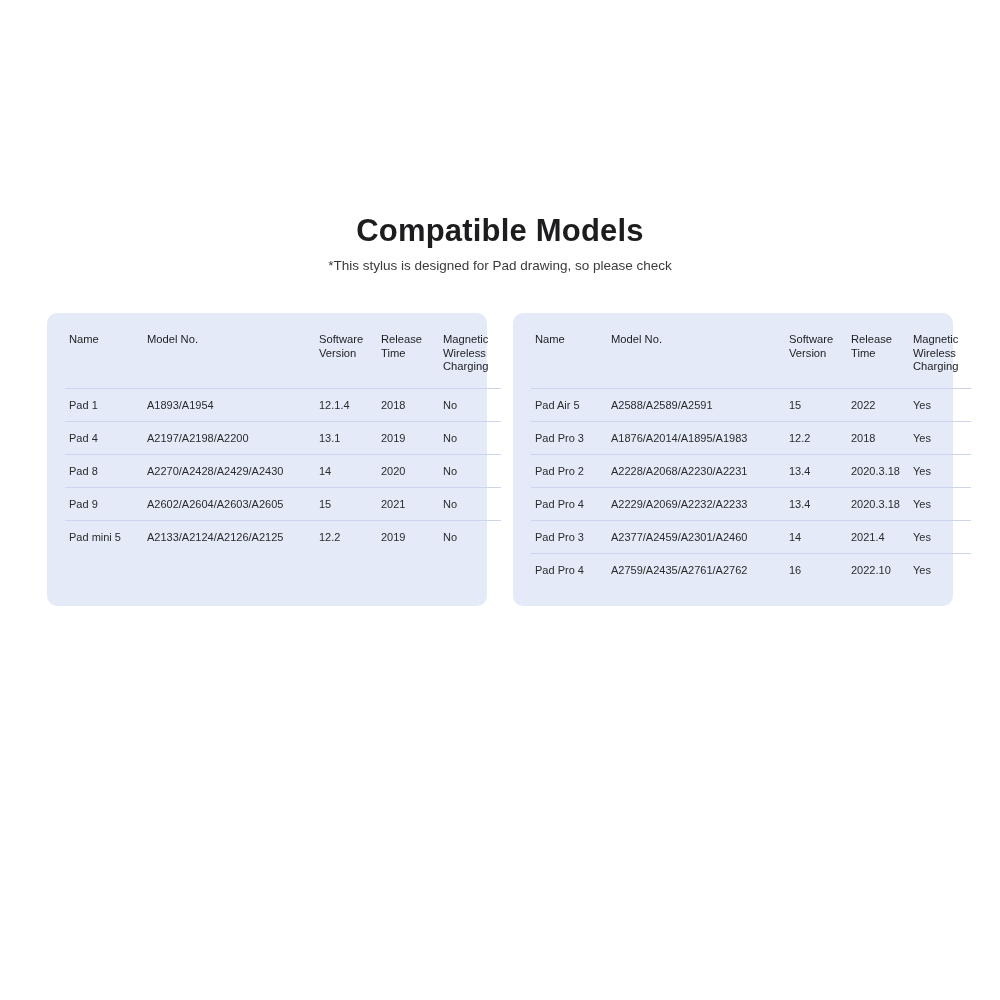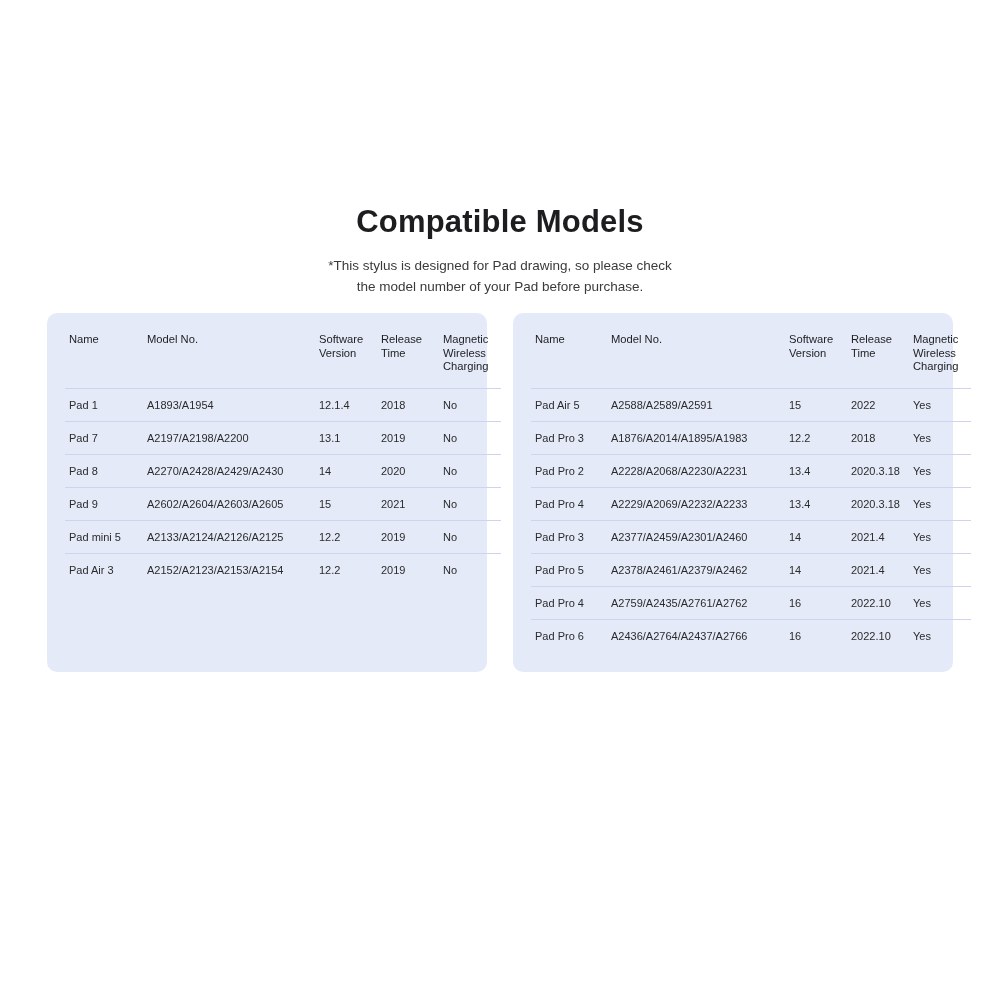--- a/index.html
+++ b/index.html
@@ -15,21 +15,21 @@
     overflow: hidden;
   }
   .page {
     position: relative;
     width: 1000px;
     height: 1000px;
     box-sizing: border-box;
   }
   .title {
     position: absolute;
-    top: 204px;
+    top: 213px;
     left: 0;
     width: 1000px;
     text-align: center;
     font-size: 31px;
     font-weight: bold;
     letter-spacing: 0.2px;
     color: #1d1d1f;
   }
   .subtitle {
     position: absolute;
@@ -94,21 +94,20 @@
 </style>
 </head>
 <body>
 
 <div class="page">
 
   <div class="title">Compatible Models</div>
 
   <div class="subtitle">
     <span class="line">*This stylus is designed for Pad drawing, so please check</span>
-    <span class="line">the model number of your Pad before purchase.</span>
   </div>
 
   <div class="tables">
 
     <div class="card left">
       <table>
         <colgroup>
           <col class="col-name">
             <col class="col-model">
             <col class="col-sw">
@@ -126,21 +125,21 @@
         </thead>
         <tbody>
           <tr>
             <td>Pad 1</td>
             <td>A1893/A1954</td>
             <td>12.1.4</td>
             <td>2018</td>
             <td>No</td>
           </tr>
           <tr>
-            <td>Pad 7</td>
+            <td>Pad 4</td>
             <td>A2197/A2198/A2200</td>
             <td>13.1</td>
             <td>2019</td>
             <td>No</td>
           </tr>
           <tr>
             <td>Pad 8</td>
             <td>A2270/A2428/A2429/A2430</td>
             <td>14</td>
             <td>2020</td>
@@ -149,27 +148,20 @@
           <tr>
             <td>Pad 9</td>
             <td>A2602/A2604/A2603/A2605</td>
             <td>15</td>
             <td>2021</td>
             <td>No</td>
           </tr>
           <tr>
             <td>Pad mini 5</td>
             <td>A2133/A2124/A2126/A2125</td>
-            <td>12.2</td>
-            <td>2019</td>
-            <td>No</td>
-          </tr>
-          <tr>
-            <td>Pad Air 3</td>
-            <td>A2152/A2123/A2153/A2154</td>
             <td>12.2</td>
             <td>2019</td>
             <td>No</td>
           </tr>
         </tbody>
       </table>
     </div>
 
     <div class="card right">
       <table>
@@ -219,38 +211,24 @@
             <td>Yes</td>
           </tr>
           <tr>
             <td>Pad Pro 3</td>
             <td>A2377/A2459/A2301/A2460</td>
             <td>14</td>
             <td>2021.4</td>
             <td>Yes</td>
           </tr>
           <tr>
-            <td>Pad Pro 5</td>
-            <td>A2378/A2461/A2379/A2462</td>
-            <td>14</td>
-            <td>2021.4</td>
-            <td>Yes</td>
-          </tr>
-          <tr>
             <td>Pad Pro 4</td>
             <td>A2759/A2435/A2761/A2762</td>
             <td>16</td>
             <td>2022.10</td>
             <td>Yes</td>
           </tr>
-          <tr>
-            <td>Pad Pro 6</td>
-            <td>A2436/A2764/A2437/A2766</td>
-            <td>16</td>
-            <td>2022.10</td>
-            <td>Yes</td>
-          </tr>
         </tbody>
       </table>
     </div>
 
   </div>
 </div>
 
 </body></html>

